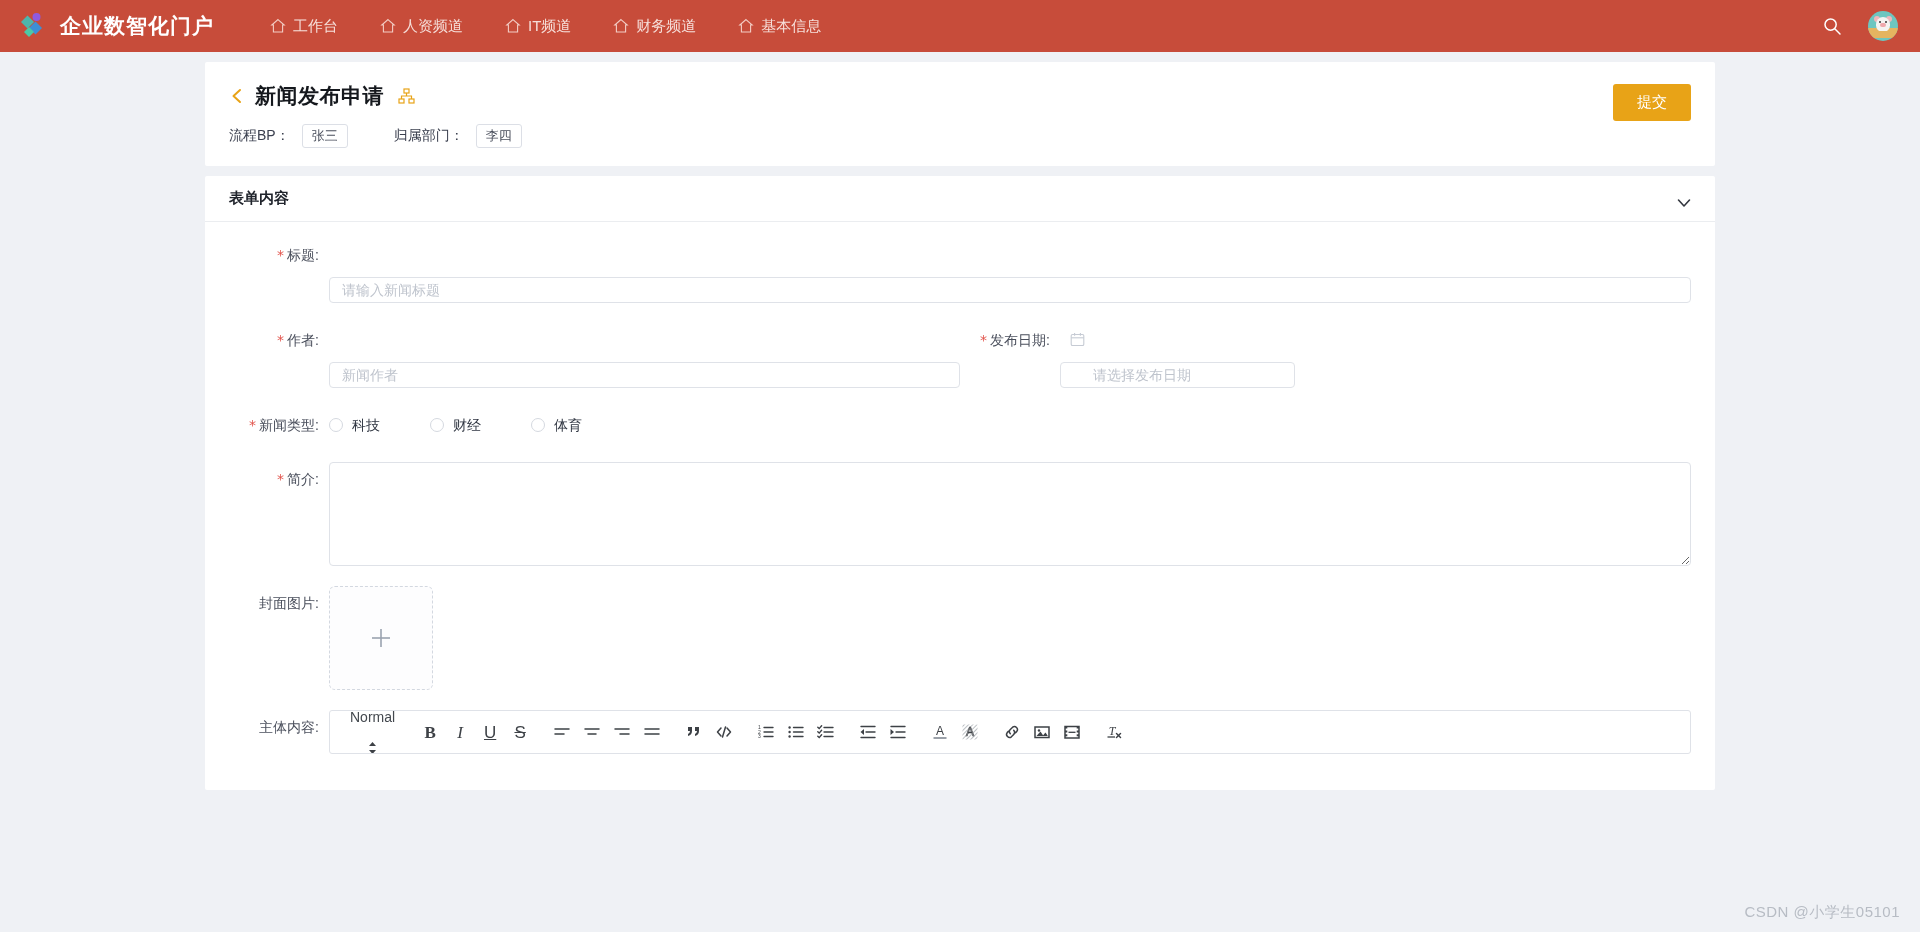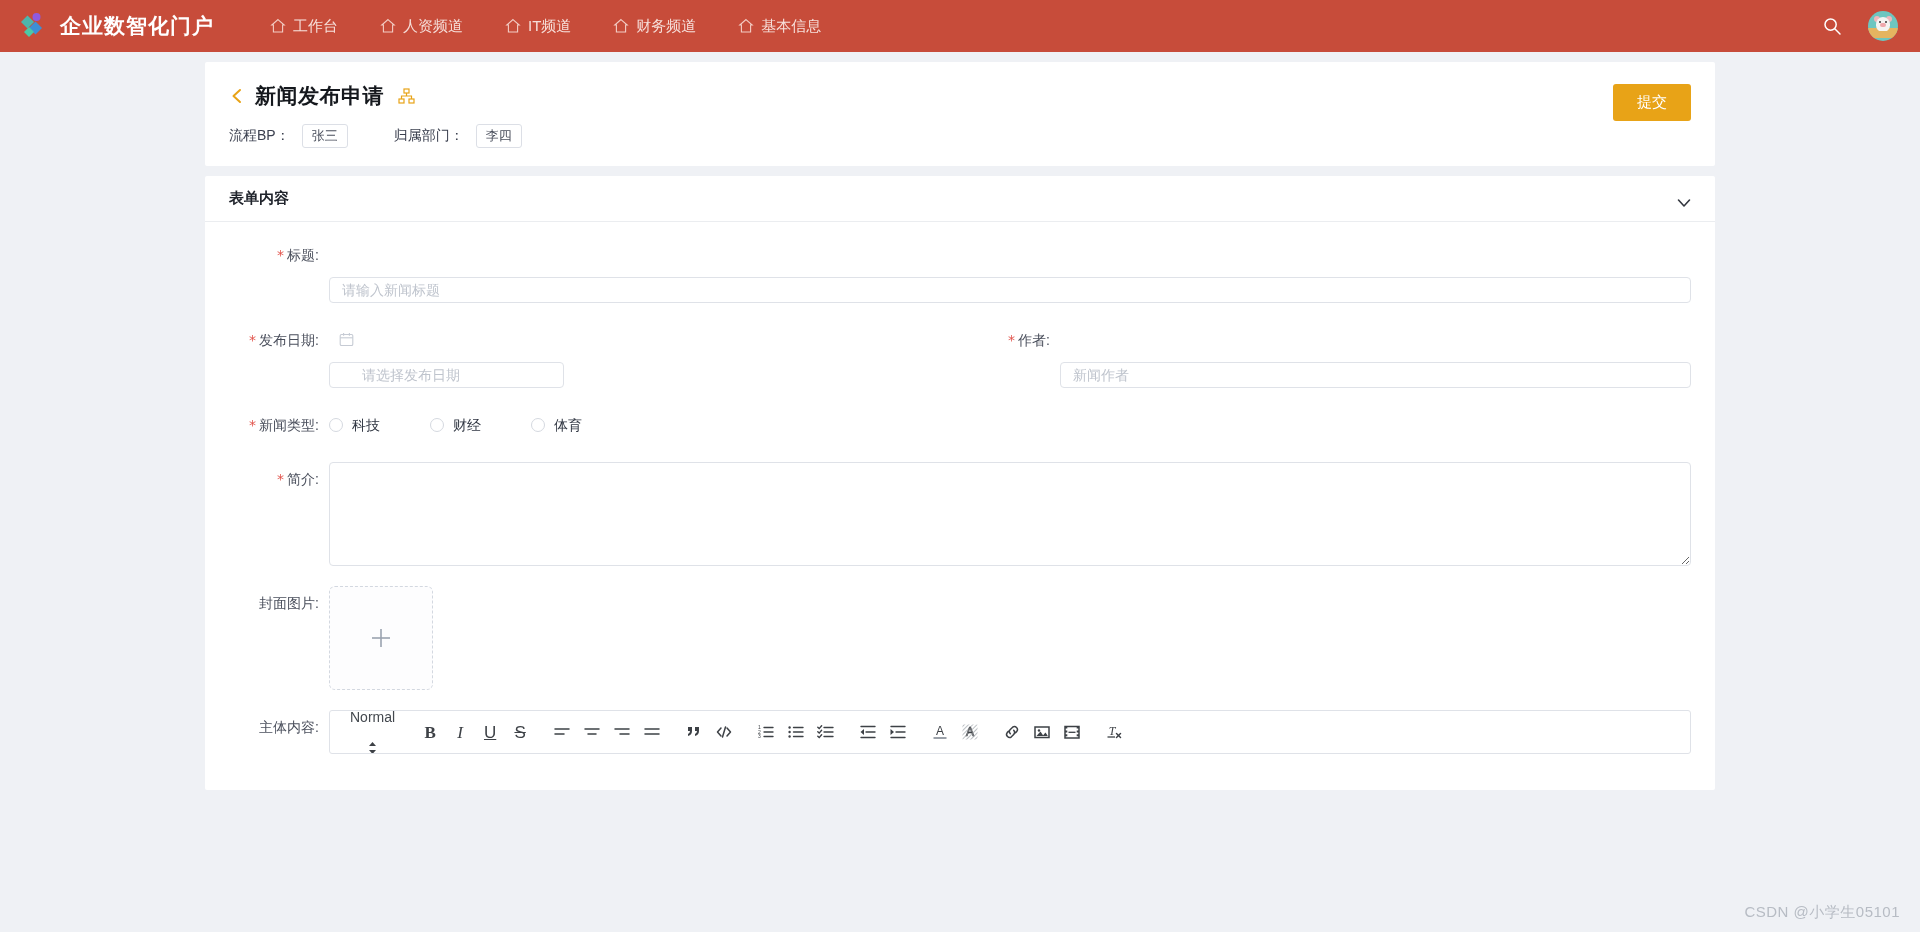--- a/index.html
+++ b/index.html
@@ -308,40 +308,40 @@
       <div class="frow">
         <div class="flabel">
           <span class="req">*</span><span>标题:</span>
         </div>
         <input class="finput" type="text" placeholder="请输入新闻标题" style="">
       </div>
 
       <div class="frow-split">
         <div class="fhalf">
           <div class="flabel">
+            <span class="req">*</span><span>作者:</span>
+          </div>
+          <input class="finput author-input" type="text" placeholder="新闻作者" style="">
+        </div>
+        <div class="fhalf">
+          <div class="flabel">
             <span class="req">*</span><span>发布日期:</span>
           </div>
           <div class="date-wrap">
             <span class="cal-ico">
               <svg viewBox="0 0 15 15" width="15" height="15">
                 <rect x="1.2" y="2.5" width="12.6" height="11" rx="1.3" fill="none" stroke="#c6cbd4" stroke-width="1.1"></rect>
                 <line x1="1.2" y1="5.8" x2="13.8" y2="5.8" stroke="#c6cbd4" stroke-width="1.1"></line>
                 <line x1="4.6" y1="1" x2="4.6" y2="3.8" stroke="#c6cbd4" stroke-width="1.1"></line>
                 <line x1="10.4" y1="1" x2="10.4" y2="3.8" stroke="#c6cbd4" stroke-width="1.1"></line>
               </svg>
             </span>
             <input class="finput" type="text" placeholder="请选择发布日期" style="">
           </div>
         </div>
-        <div class="fhalf">
-          <div class="flabel">
-            <span class="req">*</span><span>作者:</span>
-          </div>
-          <input class="finput author-input" type="text" placeholder="新闻作者" style="">
-        </div>
       </div>
 
       <div class="frow">
         <div class="flabel">
           <span class="req">*</span><span>新闻类型:</span>
         </div>
         <div class="radio-line">
           <label class="radio-item">
             <span class="radio-dot"></span>
             <span class="radio-text">科技</span>

